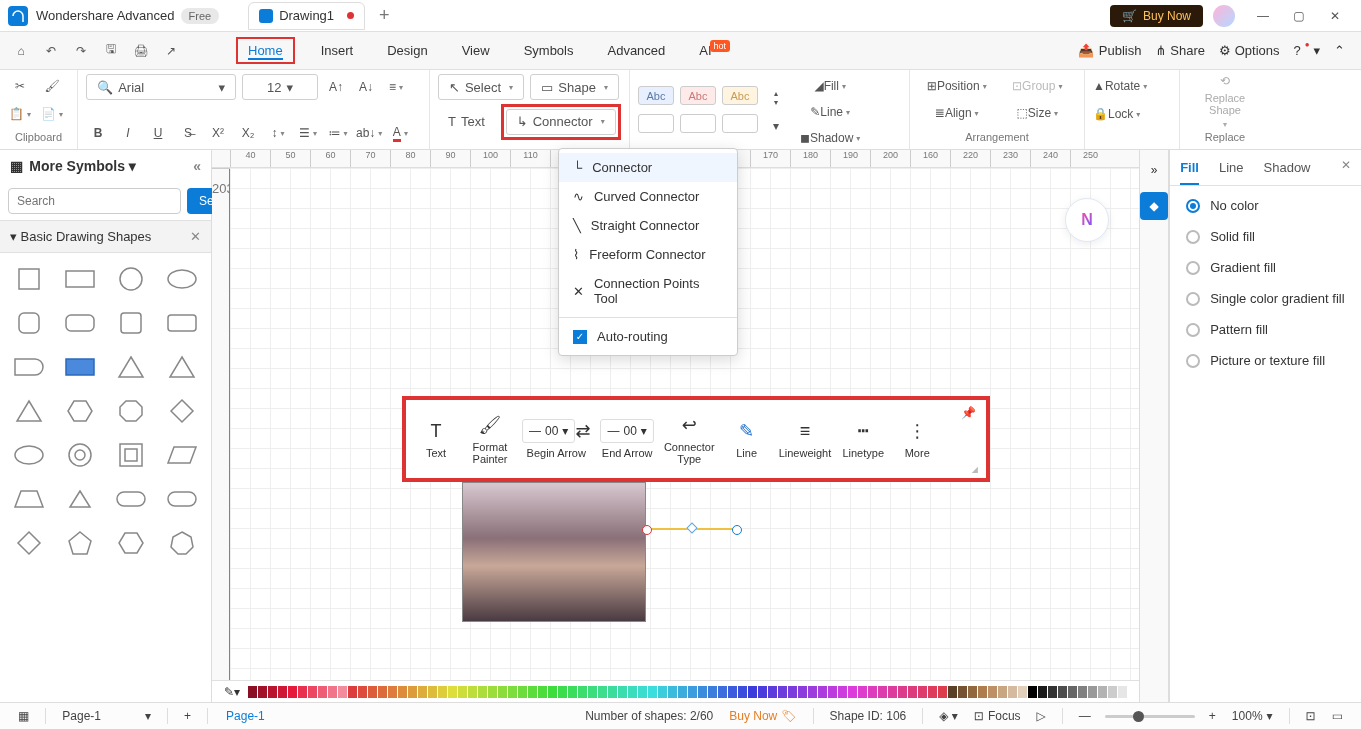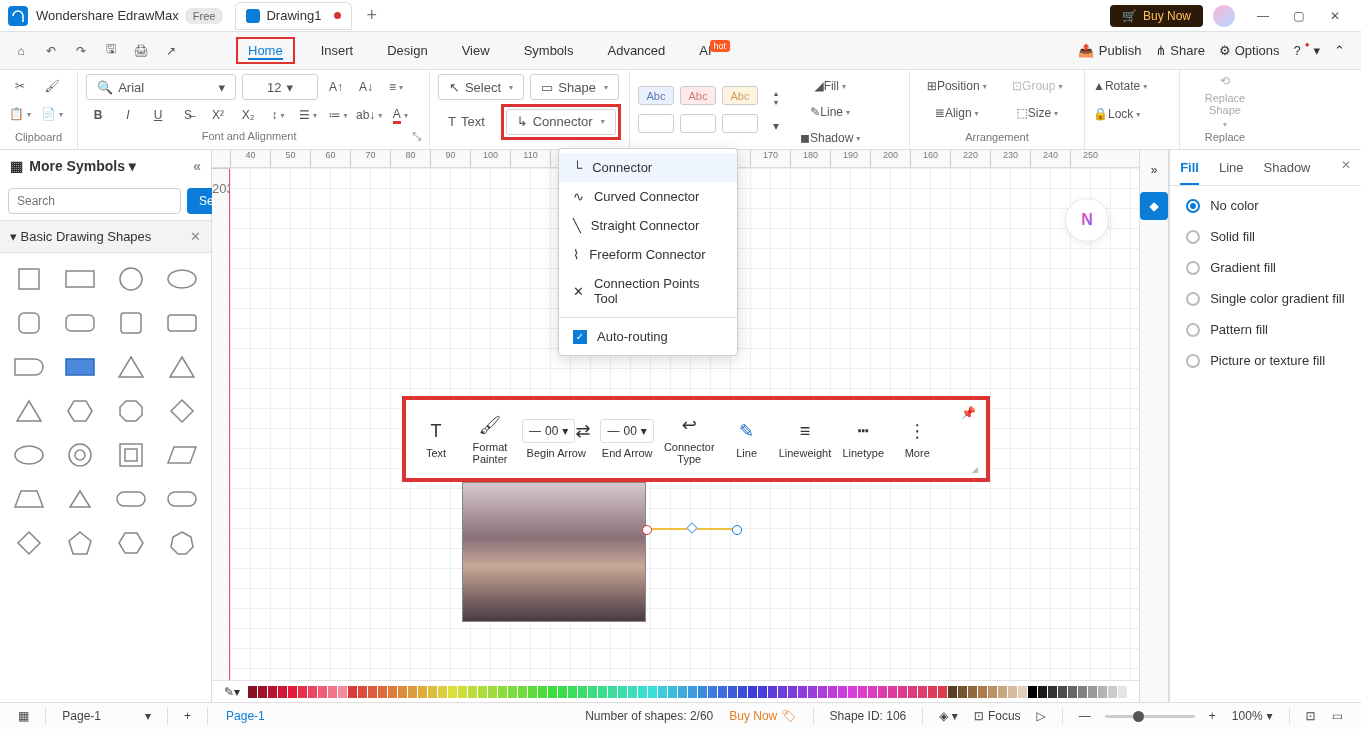--- a/index.html
+++ b/index.html
@@ -2,21 +2,21 @@
 <html><head>
 <meta charset="utf-8">
 <style>
 * { margin: 0; padding: 0; box-sizing: border-box; font-family: -apple-system, BlinkMacSystemFont, "Segoe UI", Arial, sans-serif; }
 body { background: #fff; font-size: 12px; color: #333; overflow: hidden; width: 1361px; height: 729px; }
 
 
 .titlebar { display: flex; align-items: center; height: 32px; background: #fff; border-bottom: 1px solid #e0e0e0; padding: 0 8px; }
 .titlebar .app-icon { width: 20px; height: 20px; background: #0b7dd8; border-radius: 4px; display: flex; align-items: center; justify-content: center; color: #fff; font-weight: bold; margin-right: 8px; }
 .titlebar .app-name { font-size: 13px; color: #333; margin-right: 6px; }
-.titlebar .free-badge { background: #e8e8e8; color: #666; padding: 2px 8px; border-radius: 10px; font-size: 11px; margin-right: 12px; }
+.titlebar .free-badge { background: #e8e8e8; color: #666; padding: 2px 8px; border-radius: 10px; font-size: 11px; margin-right: 29px; }
 .titlebar .tab { display: flex; align-items: center; padding: 4px 30px 4px 10px; border: 1px solid #ddd; border-radius: 6px 6px 0 0; font-size: 13px; position: relative; height: 28px; }
 .titlebar .tab-icon { width: 14px; height: 14px; background: #0b7dd8; border-radius: 3px; margin-right: 6px; }
 .titlebar .tab-dirty { position: absolute; right: 10px; width: 7px; height: 7px; background: #d33; border-radius: 50%; }
 .titlebar .add-tab { margin-left: 8px; font-size: 18px; color: #777; cursor: pointer; padding: 0 6px; }
 .titlebar .spacer { flex: 1; }
 .titlebar .buy-btn { background: #2b1a0a; color: #ffc058; padding: 4px 12px; border-radius: 4px; font-size: 12px; display: flex; align-items: center; gap: 6px; margin-right: 10px; }
 .titlebar .avatar { width: 22px; height: 22px; border-radius: 50%; background: linear-gradient(135deg,#ffb3d9,#b3d9ff); margin-right: 10px; }
 .titlebar .win-btn { width: 36px; height: 28px; display: flex; align-items: center; justify-content: center; color: #555; }
 
 
@@ -128,21 +128,21 @@
 </head>
 <body>
 
 <div class="titlebar">
   <div class="app-icon">
       <svg class="ico" viewBox="0 0 16 16">
         <path d="M3 8 A5 5 0 1 1 13 8" stroke="#fff"></path>
         <path d="M13 8 L13 14" stroke="#fff"></path>
       </svg>
     </div>
-  <span class="app-name">Wondershare EdrawMax</span>
+  <span class="app-name">Wondershare Advanced</span>
   <span class="free-badge">Free</span>
   <div class="tab">
     <div class="tab-icon"></div>
     <span>Drawing1</span>
     <span class="tab-dirty"></span>
   </div>
   <div class="add-tab">+</div>
   <div class="spacer"></div>
   <div class="buy-btn">
     <span>🛒</span>
@@ -216,25 +216,20 @@
       <span class="btn">X²</span>
       <span class="btn">X₂</span>
       <span class="btn arrow">↕</span>
       <span class="btn arrow">☰</span>
       <span class="btn arrow">≔</span>
       <span class="btn arrow">ab↓</span>
       <span class="btn arrow">
           <span style="border-bottom:3px solid #d33">A</span>
         </span>
     </div>
-    <div class="label" style="display:flex;justify-content:space-between">
-        <span></span>
-        <span>Font and Alignment</span>
-        <span>⤡</span>
-      </div>
   </div>
   <div class="group" style="width:200px">
     <div class="controls">
       <div class="btn wide arrow">↖ <span>Select</span></div>
       <div class="btn wide arrow">▭ <span>Shape</span></div>
     </div>
     <div class="controls">
       <div class="btn wide" style="border:none">T <span>Text</span></div>
       <div class="connector-box">
         <div class="btn wide arrow">↳ <span>Connector</span></div>

